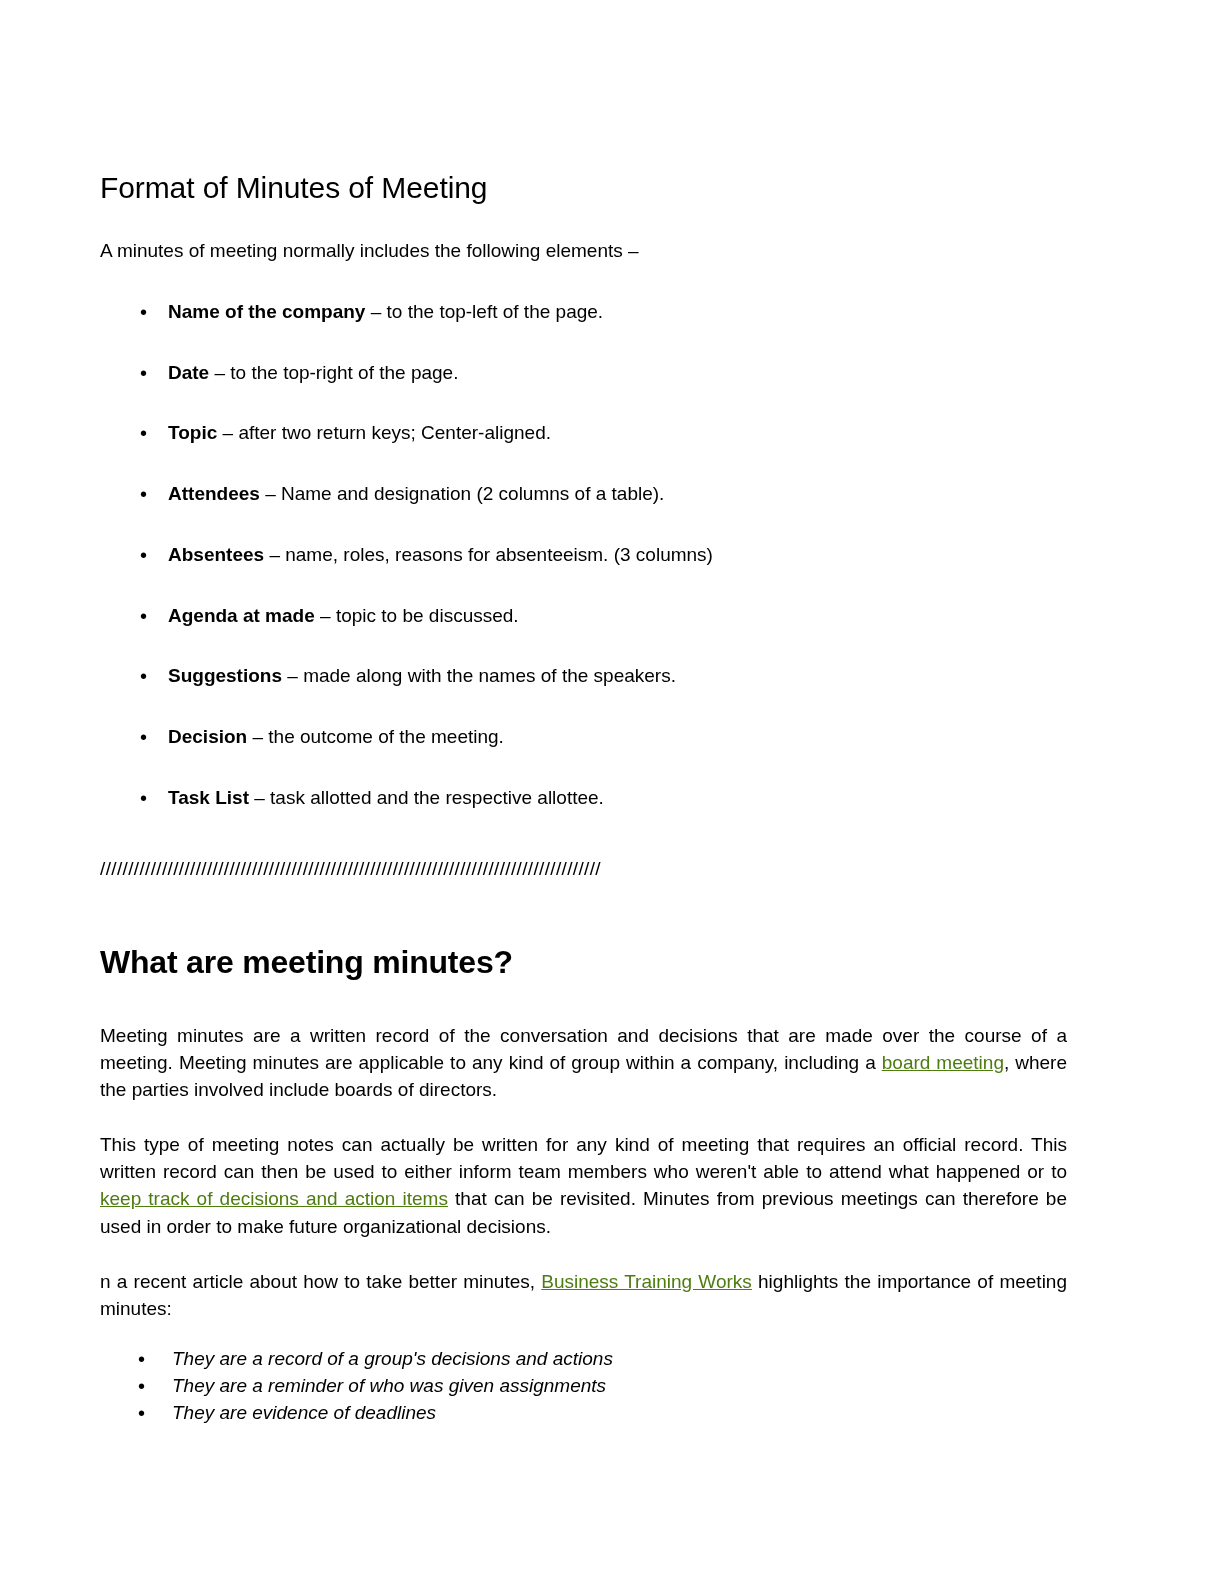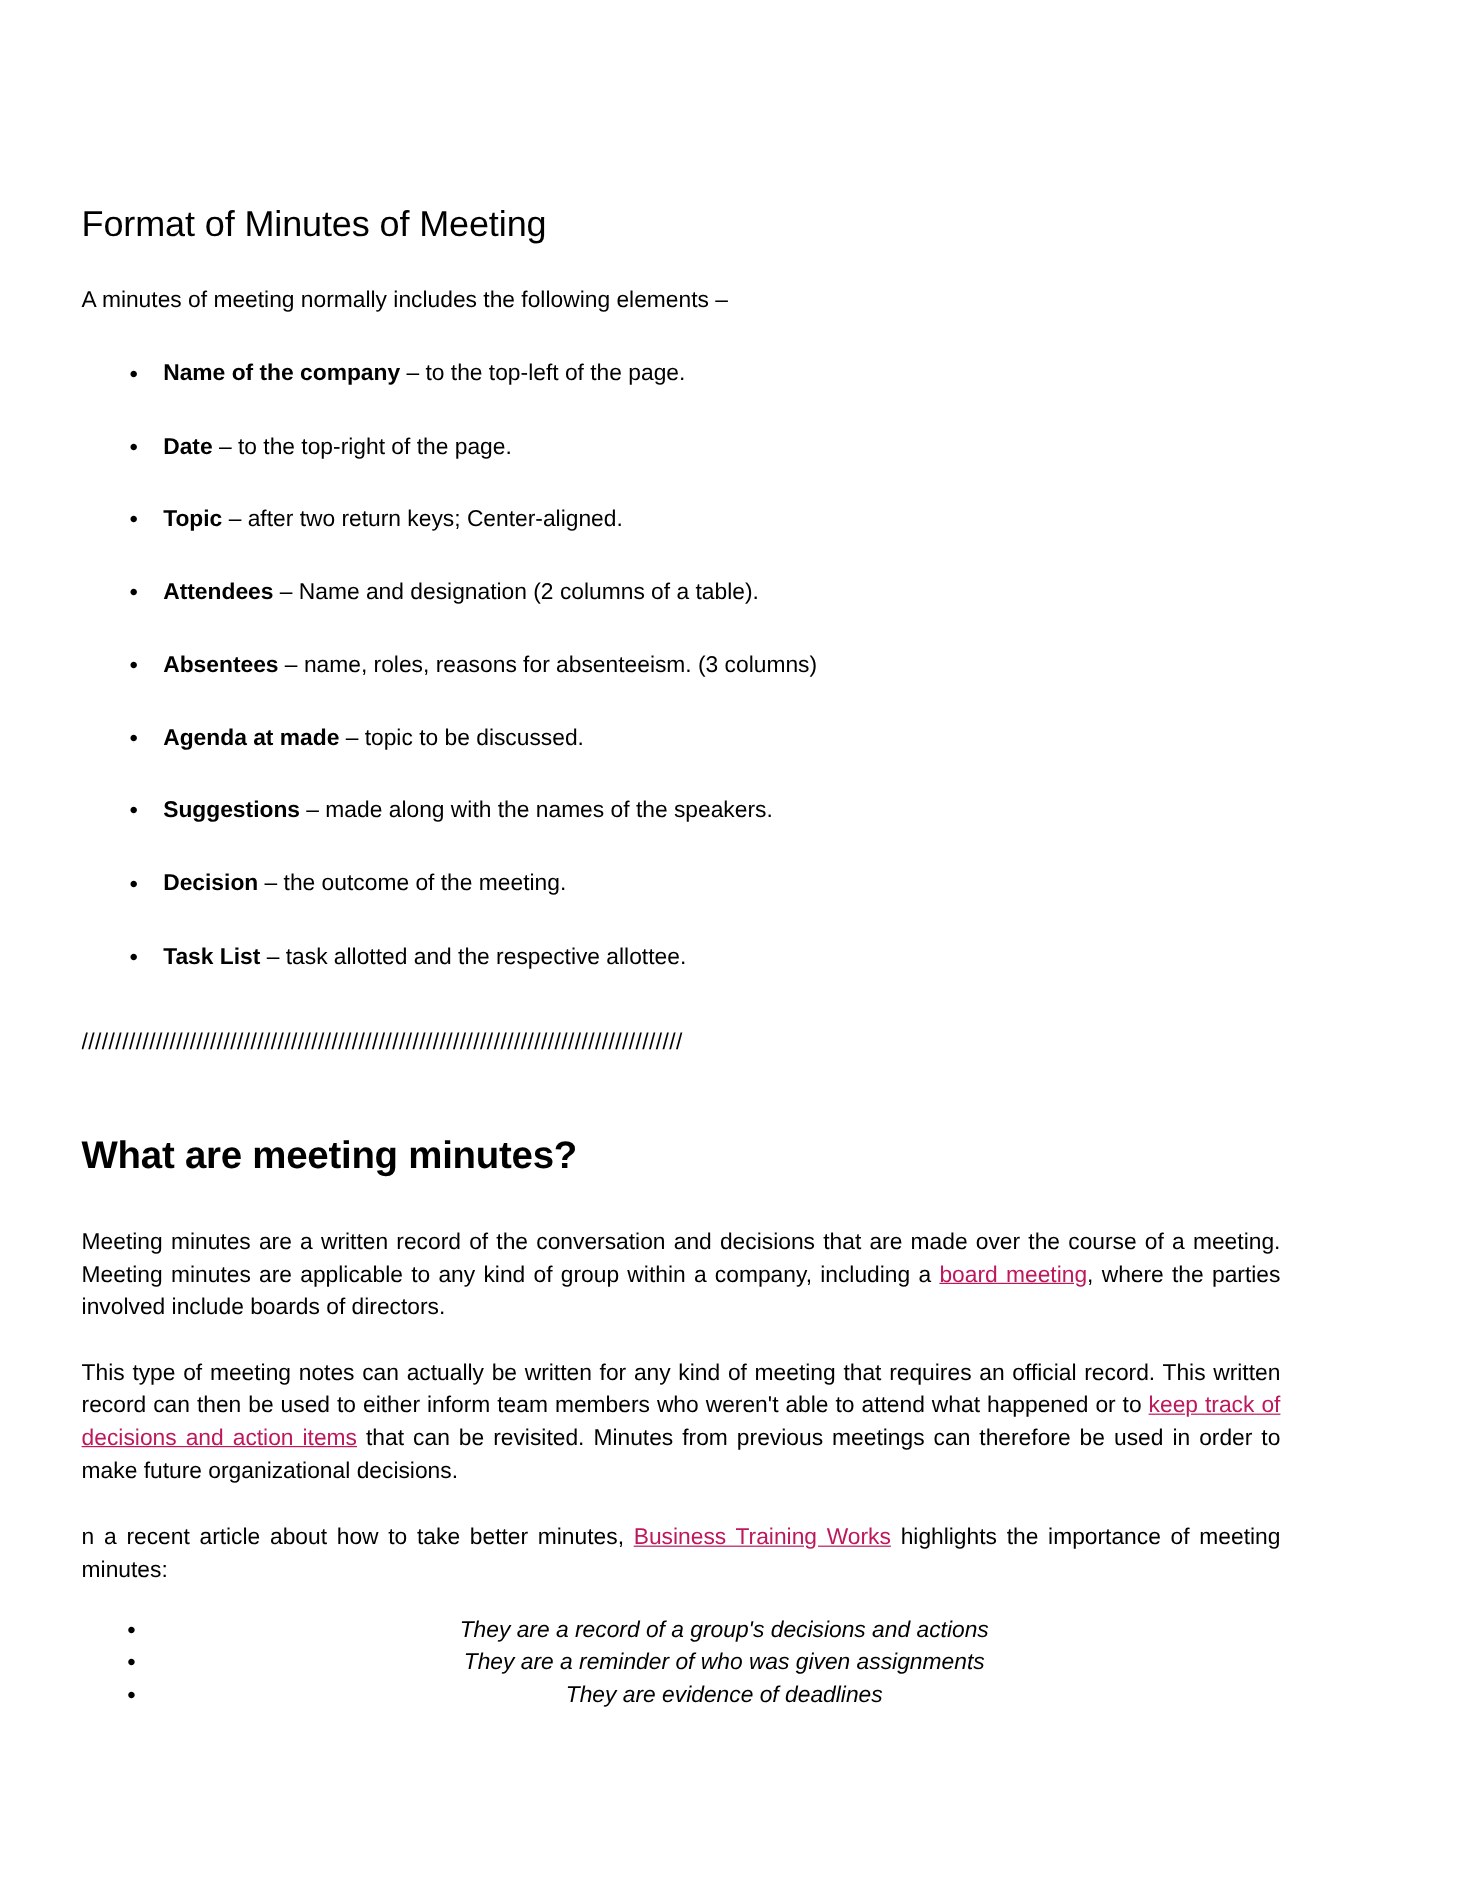--- a/index.html
+++ b/index.html
@@ -15,21 +15,21 @@
     -webkit-font-smoothing: antialiased;
     overflow: hidden;
   }
 
   .page {
     position: relative;
     width: 1220px;
     height: 1573px;
     background: #ffffff;
     box-sizing: border-box;
-    padding: 170px 153px 0 68px;
+    padding: 170px 153px 0 100px;
   }
 
   
   .doc-title {
     font-size: 30px;
     font-weight: 400;
     line-height: 1.18;
     margin: 0 0 34px 0;
     letter-spacing: -0.1px;
   }
@@ -94,37 +94,36 @@
     font-size: 19px;
     line-height: 1.43;
     text-align: justify;
     margin: 0 0 28px 0;
   }
   p.body-para.last-para {
     margin-bottom: 24px;
   }
 
   a.doc-link {
-    color: #be185d;
+    color: #4d7c0f;
   }
 
   
   ul.quote-list {
     list-style: none;
     margin: 0;
     padding: 0;
   }
   ul.quote-list > li {
     position: relative;
     font-size: 19px;
     font-style: italic;
     line-height: 1.42;
     padding-left: 72px;
     margin: 0;
-    text-align: center;
   }
   ul.quote-list > li::before {
     content: "\2022";
     position: absolute;
     left: 38px;
     top: -1px;
     font-size: 20px;
     font-style: normal;
     line-height: inherit;
   }

